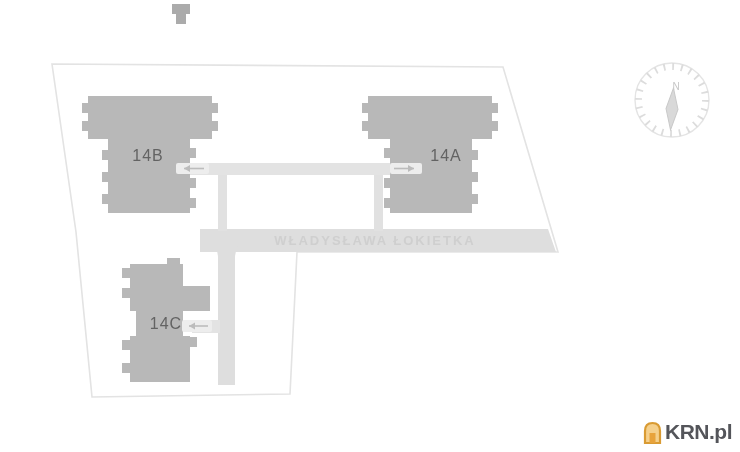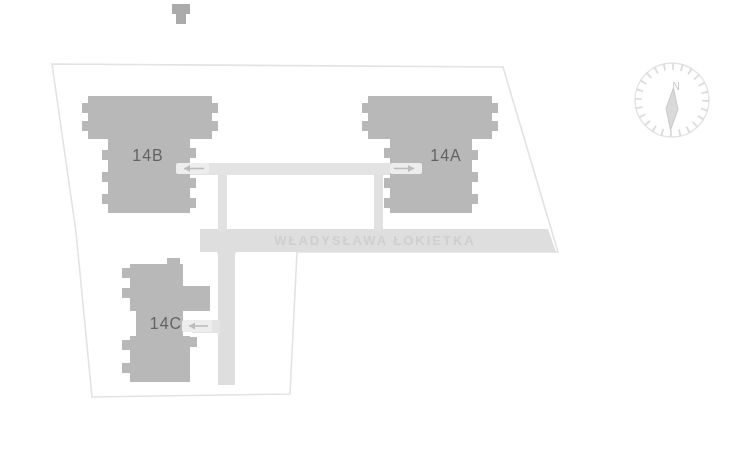--- a/index.html
+++ b/index.html
@@ -107,13 +107,20 @@
     <g>
       <circle cx="672" cy="100" r="37" fill="none" stroke="#e4e4e4" stroke-width="1.4"></circle>
       <circle cx="672" cy="100" r="33.5" fill="none" stroke="#dcdcdc" stroke-width="7" stroke-dasharray="1.8 6.97"></circle>
       <circle cx="672" cy="100" r="30" fill="#ffffff"></circle>
       <text class="north-label" x="676" y="90" text-anchor="middle">N</text>
       <polygon points="672,88 678,109 672,130 666,109" fill="#d9d9d9" stroke="#c9c9c9" stroke-width="1" transform="rotate(4 672 109)"></polygon>
     </g>
   </svg>
 
   
+  <div class="logo">
+    <svg width="19" height="23" viewBox="0 0 19 23">
+      <path d="M2,22 L2,10 Q2,2 9.5,2 Q17,2 17,10 L17,22 Z" fill="#f5d08c" stroke="#d99b33" stroke-width="2.2"></path>
+      <rect x="6.5" y="12" width="6" height="10" fill="#e8a33c"></rect>
+    </svg>
+    <span class="logo-text">KRN.pl</span>
+  </div>
 </div>
 
 </body></html>

